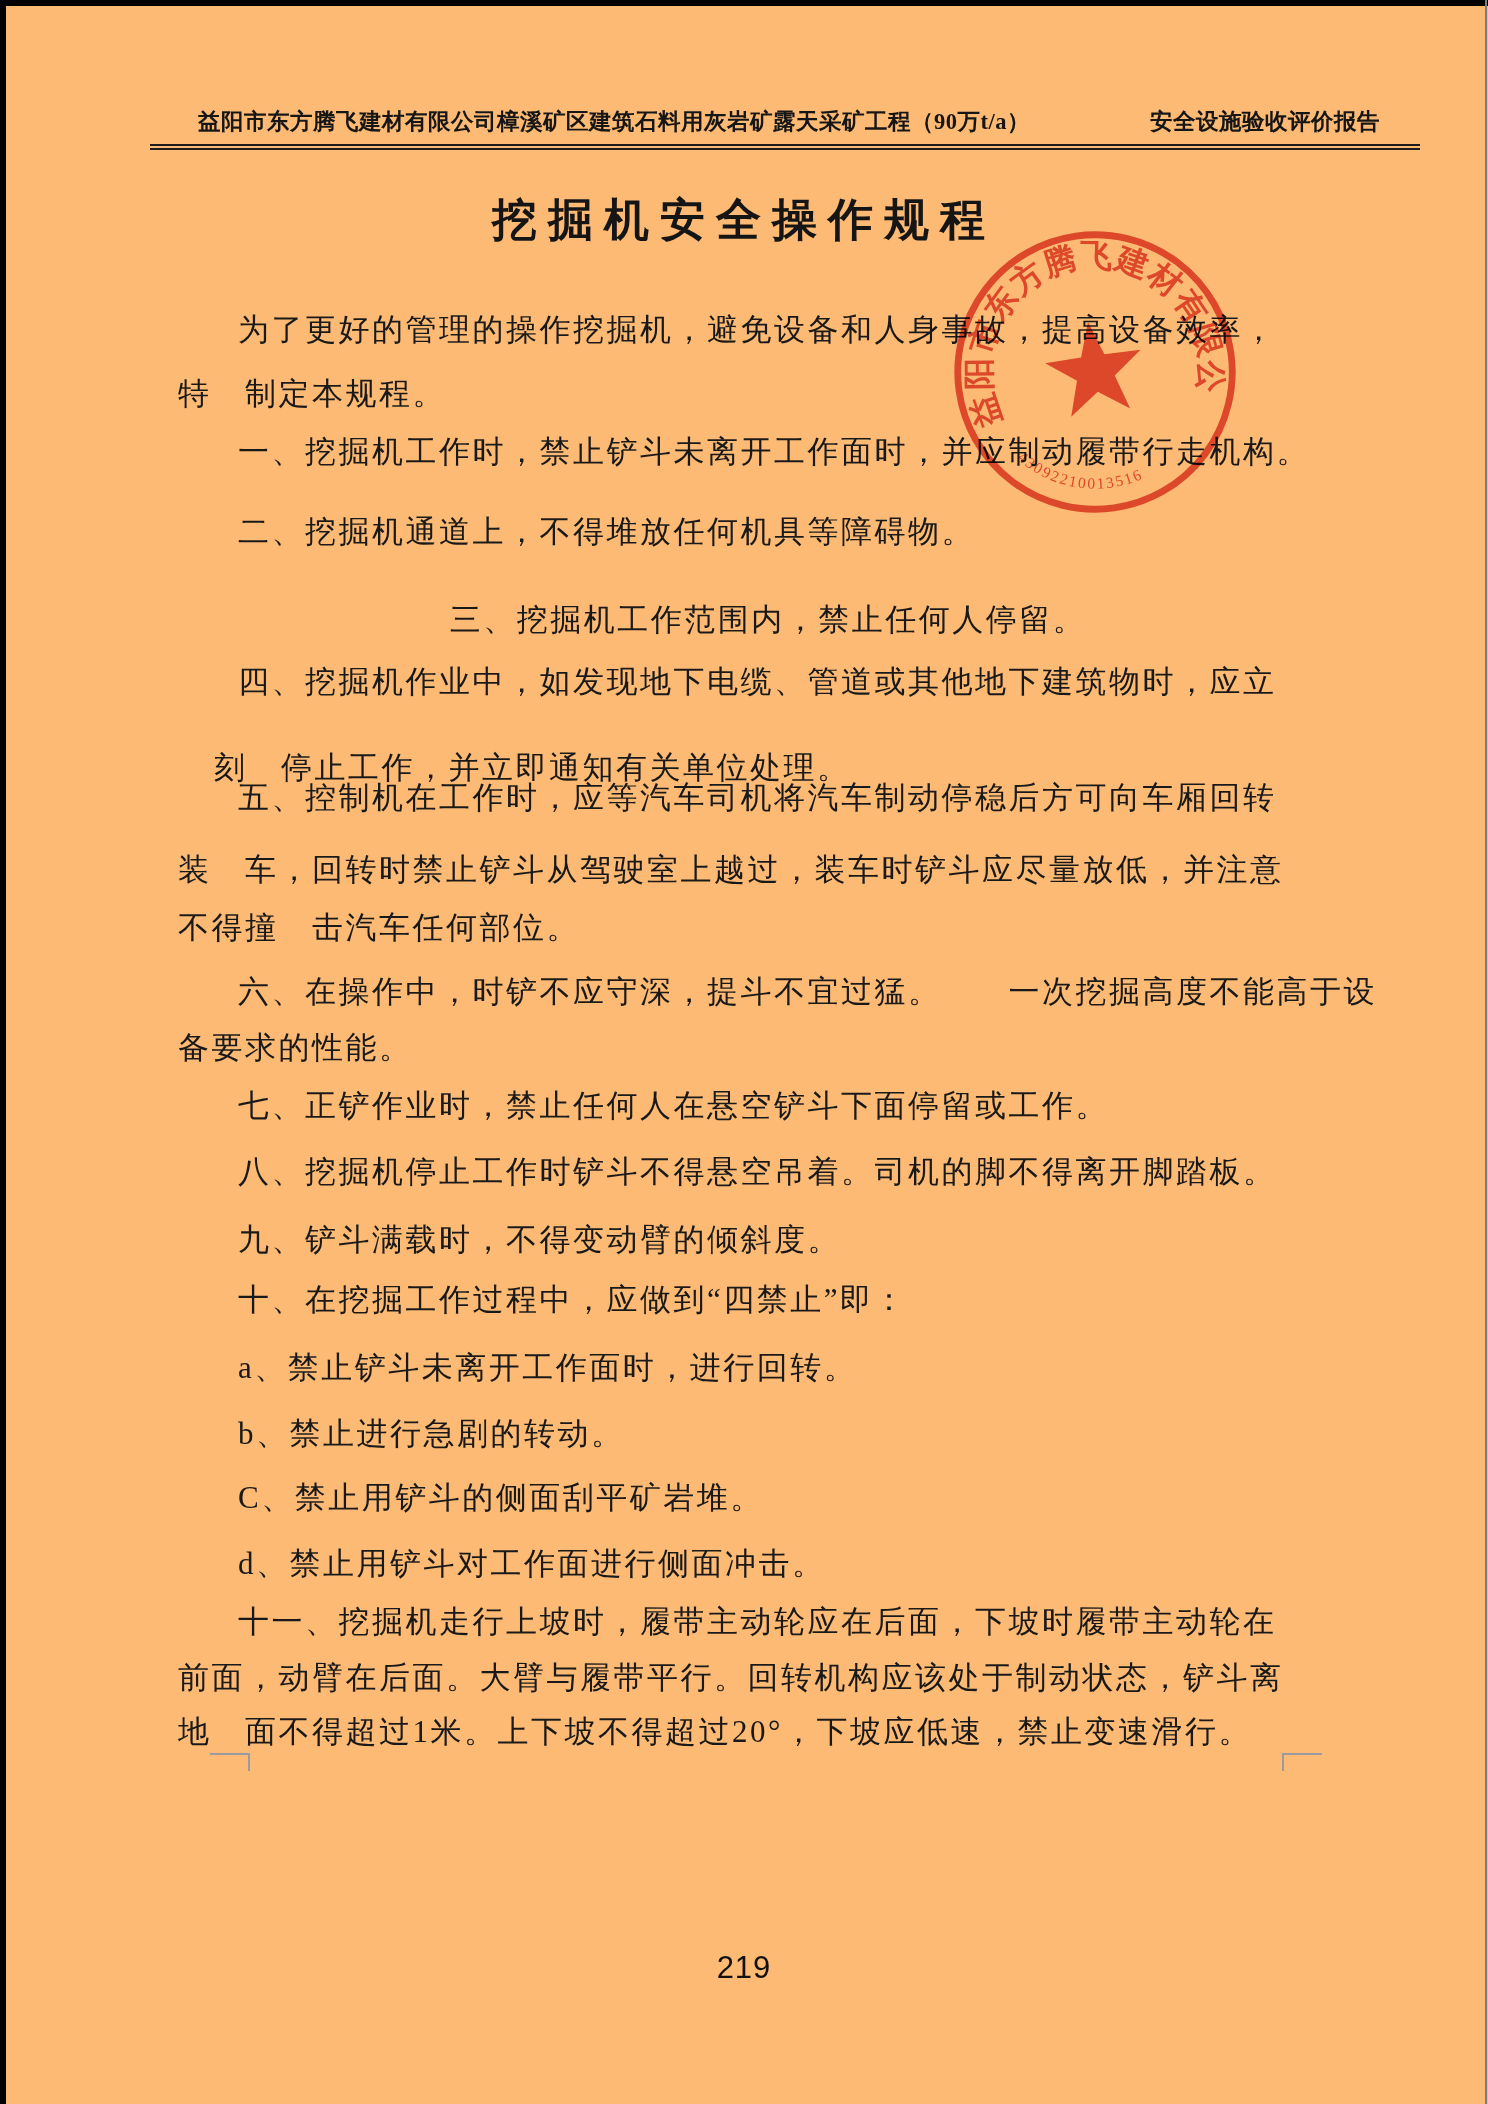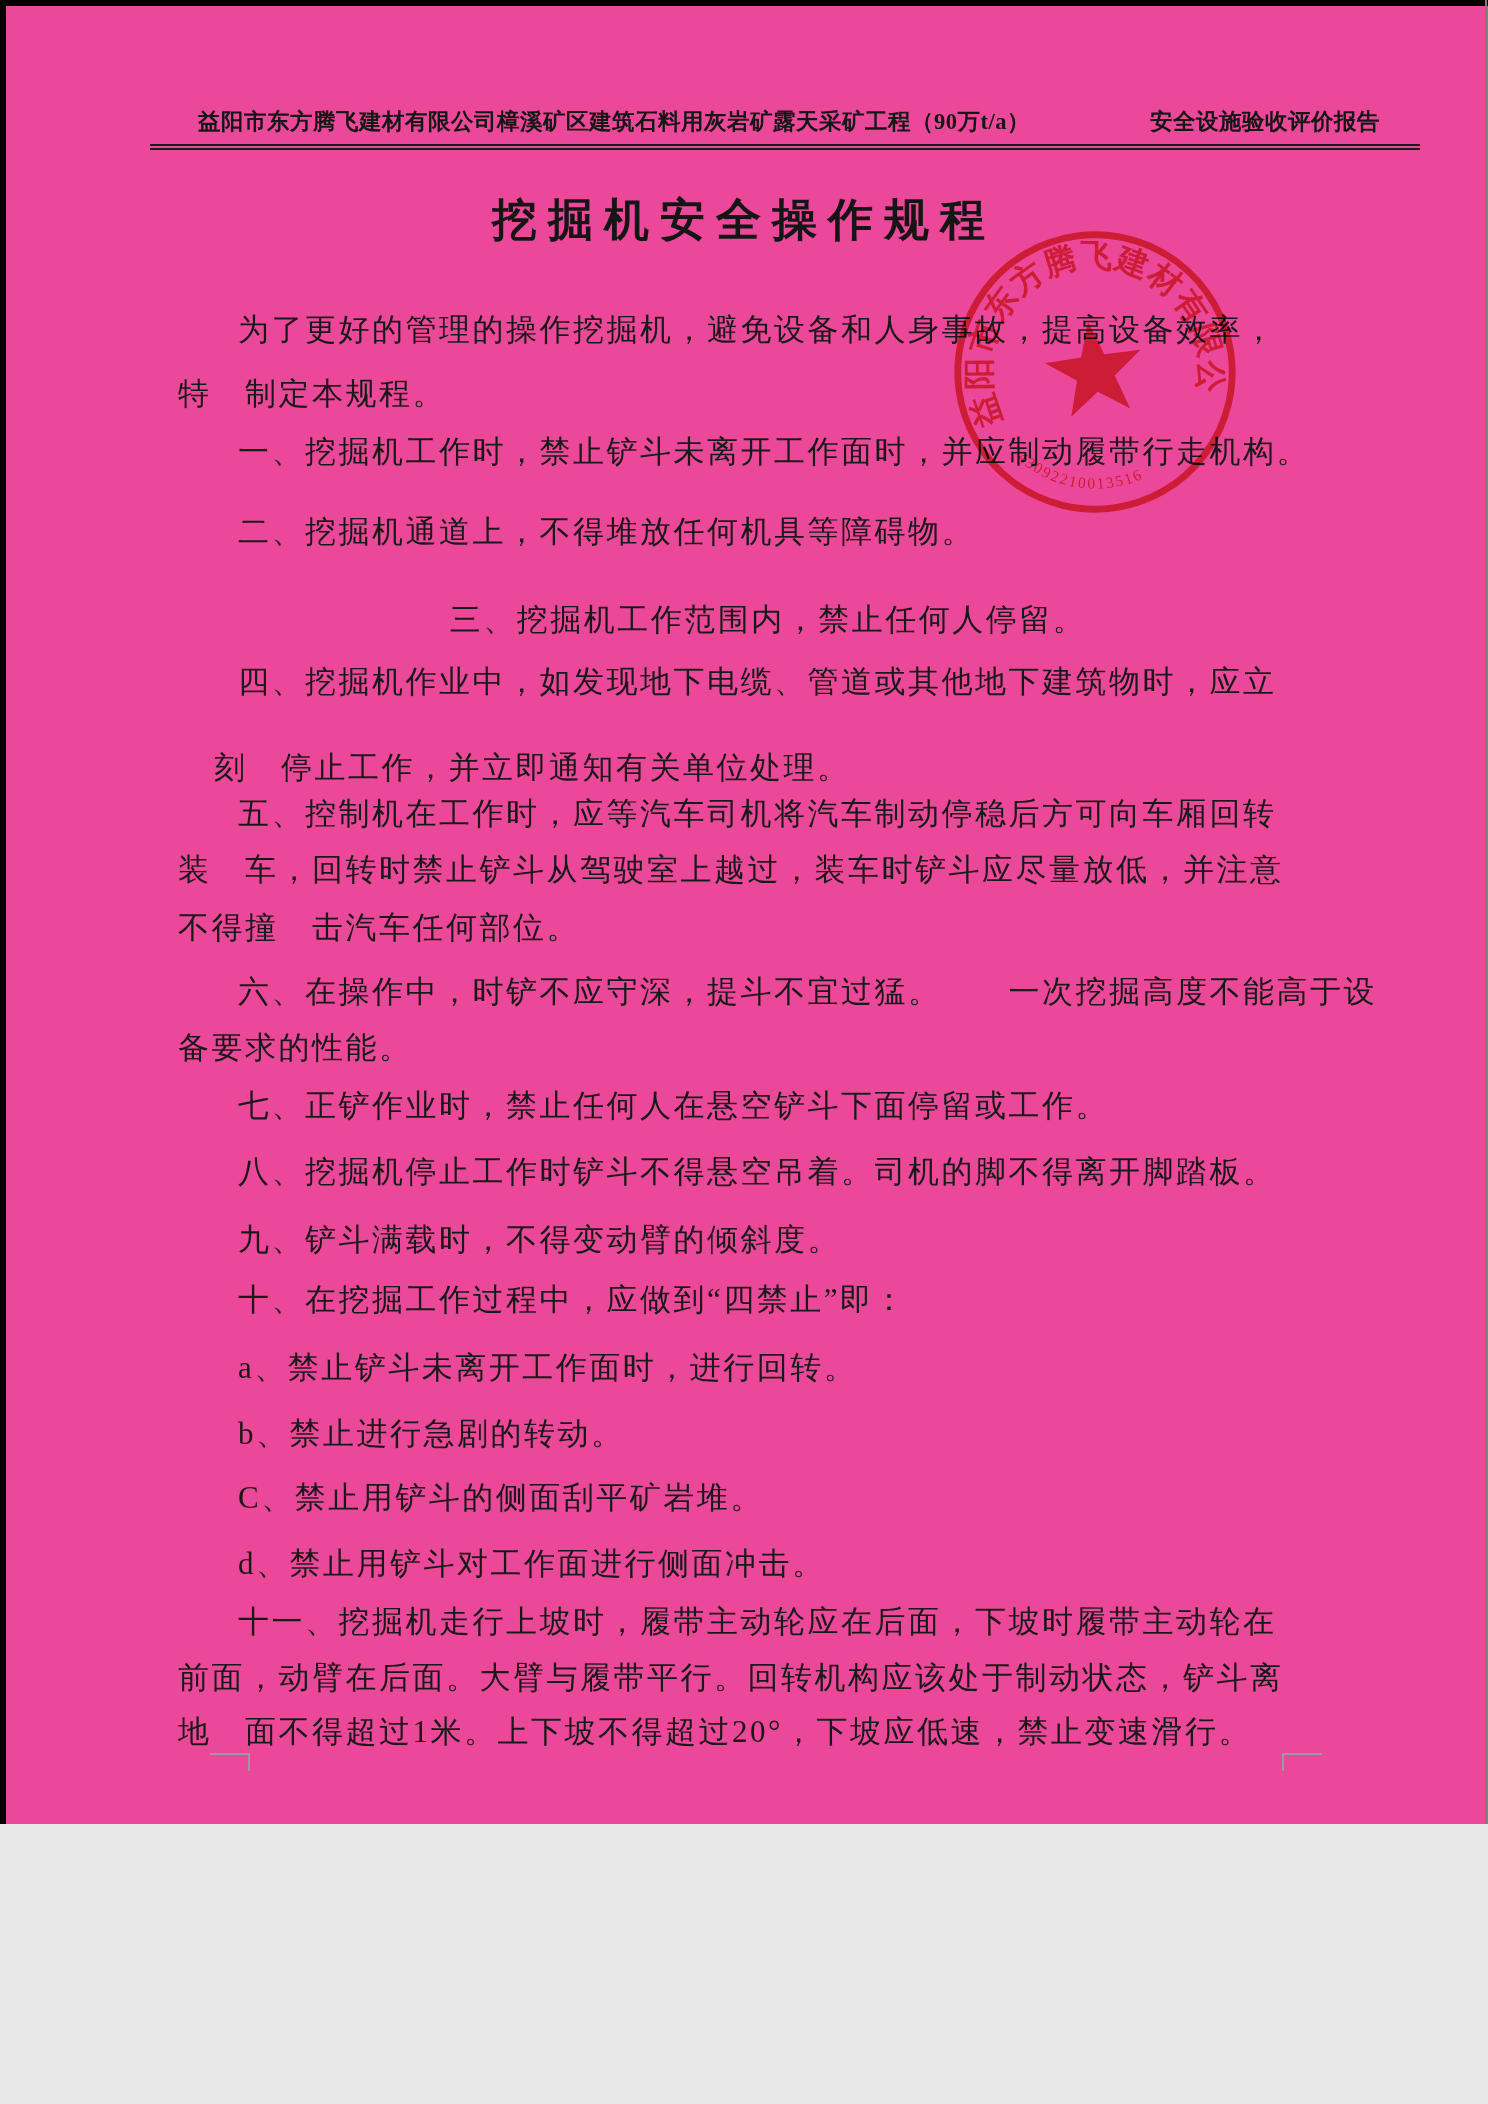--- a/index.html
+++ b/index.html
@@ -1,20 +1,20 @@
 <!DOCTYPE html>
 <html><head>
 <meta charset="utf-8">
 <style>
   html,body{margin:0;padding:0;background:#e8e8e8;}
   .page{
     position:relative;
-    width:1488px;height:1824px;
+    width:1488px;height:2104px;
     margin:0 auto;
-    background:#ec4899;
+    background:#fdba74;
     overflow:hidden;
     font-family:"Liberation Serif", serif;
     color:#1a1a1a;
   }
   
   .bar-top{position:absolute;left:0;top:0;width:1488px;height:6px;background:#000;}
   .bar-left{position:absolute;left:0;top:0;width:6px;height:2104px;background:#000;}
   .line-right{position:absolute;left:1485px;top:0;width:2px;height:2104px;background:#7d7d7d;}
 
   
@@ -81,21 +81,21 @@
   <h1 class="doc-title">挖掘机安全操作规程</h1>
 
   <div id="body-lines">
       <div class="bline ind" style="top: 310px;">为了更好的管理的操作挖掘机，避免设备和人身事故，提高设备效率，</div>
       <div class="bline" style="top: 374px;">特　制定本规程。</div>
       <div class="bline ind" style="top: 432px;">一、挖掘机工作时，禁止铲斗未离开工作面时，并应制动履带行走机构。</div>
       <div class="bline ind" style="top: 512px;">二、挖掘机通道上，不得堆放任何机具等障碍物。</div>
       <div class="bline ind" style="top: 600px; text-align: center;">三、挖掘机工作范围内，禁止任何人停留。</div>
       <div class="bline ind" style="top: 662px;">四、挖掘机作业中，如发现地下电缆、管道或其他地下建筑物时，应立</div>
       <div class="bline" style="top: 748px; margin-left: 36px;">刻　停止工作，并立即通知有关单位处理。</div>
-      <div class="bline ind" style="top: 794px;">五、控制机在工作时，应等汽车司机将汽车制动停稳后方可向车厢回转</div>
+      <div class="bline ind" style="top: 778px;">五、控制机在工作时，应等汽车司机将汽车制动停稳后方可向车厢回转</div>
       <div class="bline" style="top: 850px;">装　车，回转时禁止铲斗从驾驶室上越过，装车时铲斗应尽量放低，并注意</div>
       <div class="bline" style="top: 908px;">不得撞　击汽车任何部位。</div>
       <div class="bline ind" style="top: 972px;">六、在操作中，时铲不应守深，提斗不宜过猛。　　一次挖掘高度不能高于设</div>
       <div class="bline" style="top: 1028px;">备要求的性能。</div>
       <div class="bline ind" style="top: 1086px;">七、正铲作业时，禁止任何人在悬空铲斗下面停留或工作。</div>
       <div class="bline ind" style="top: 1152px;">八、挖掘机停止工作时铲斗不得悬空吊着。司机的脚不得离开脚踏板。</div>
       <div class="bline ind" style="top: 1220px;">九、铲斗满载时，不得变动臂的倾斜度。</div>
       <div class="bline ind" style="top: 1280px;">十、在挖掘工作过程中，应做到“四禁止”即：</div>
       <div class="bline ind" style="top: 1348px;">a、禁止铲斗未离开工作面时，进行回转。</div>
       <div class="bline ind" style="top: 1414px;">b、禁止进行急剧的转动。</div>

